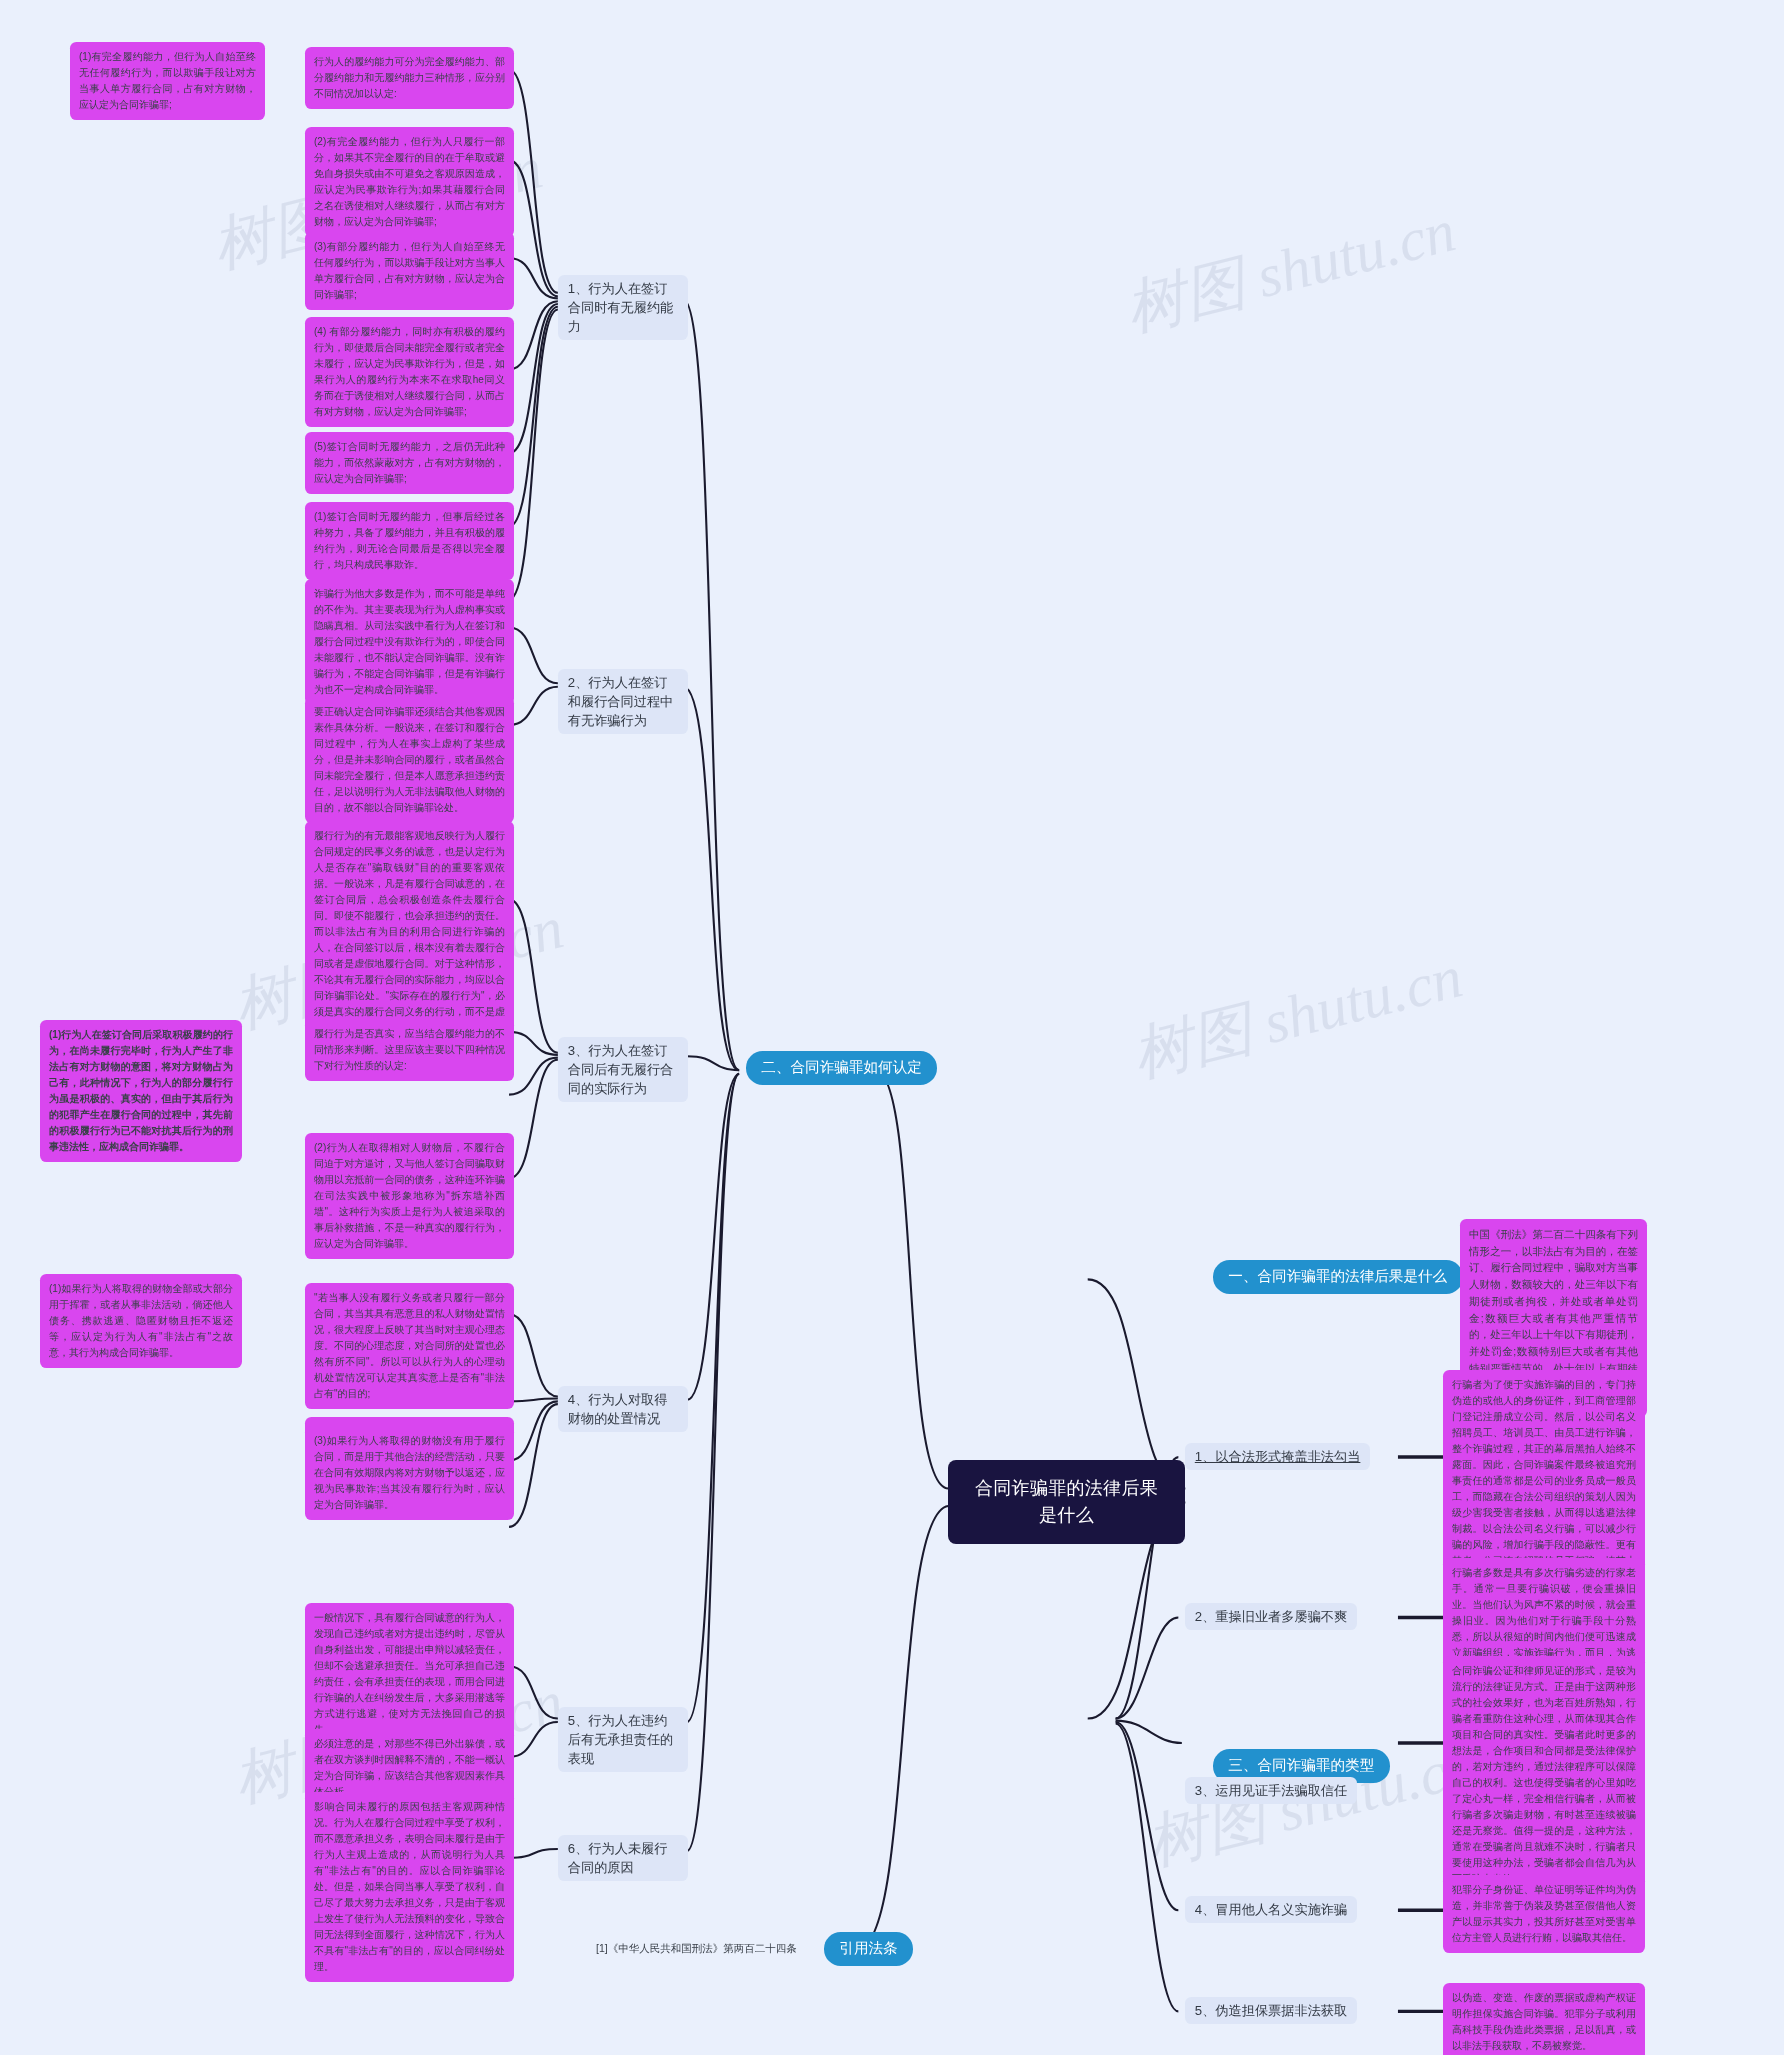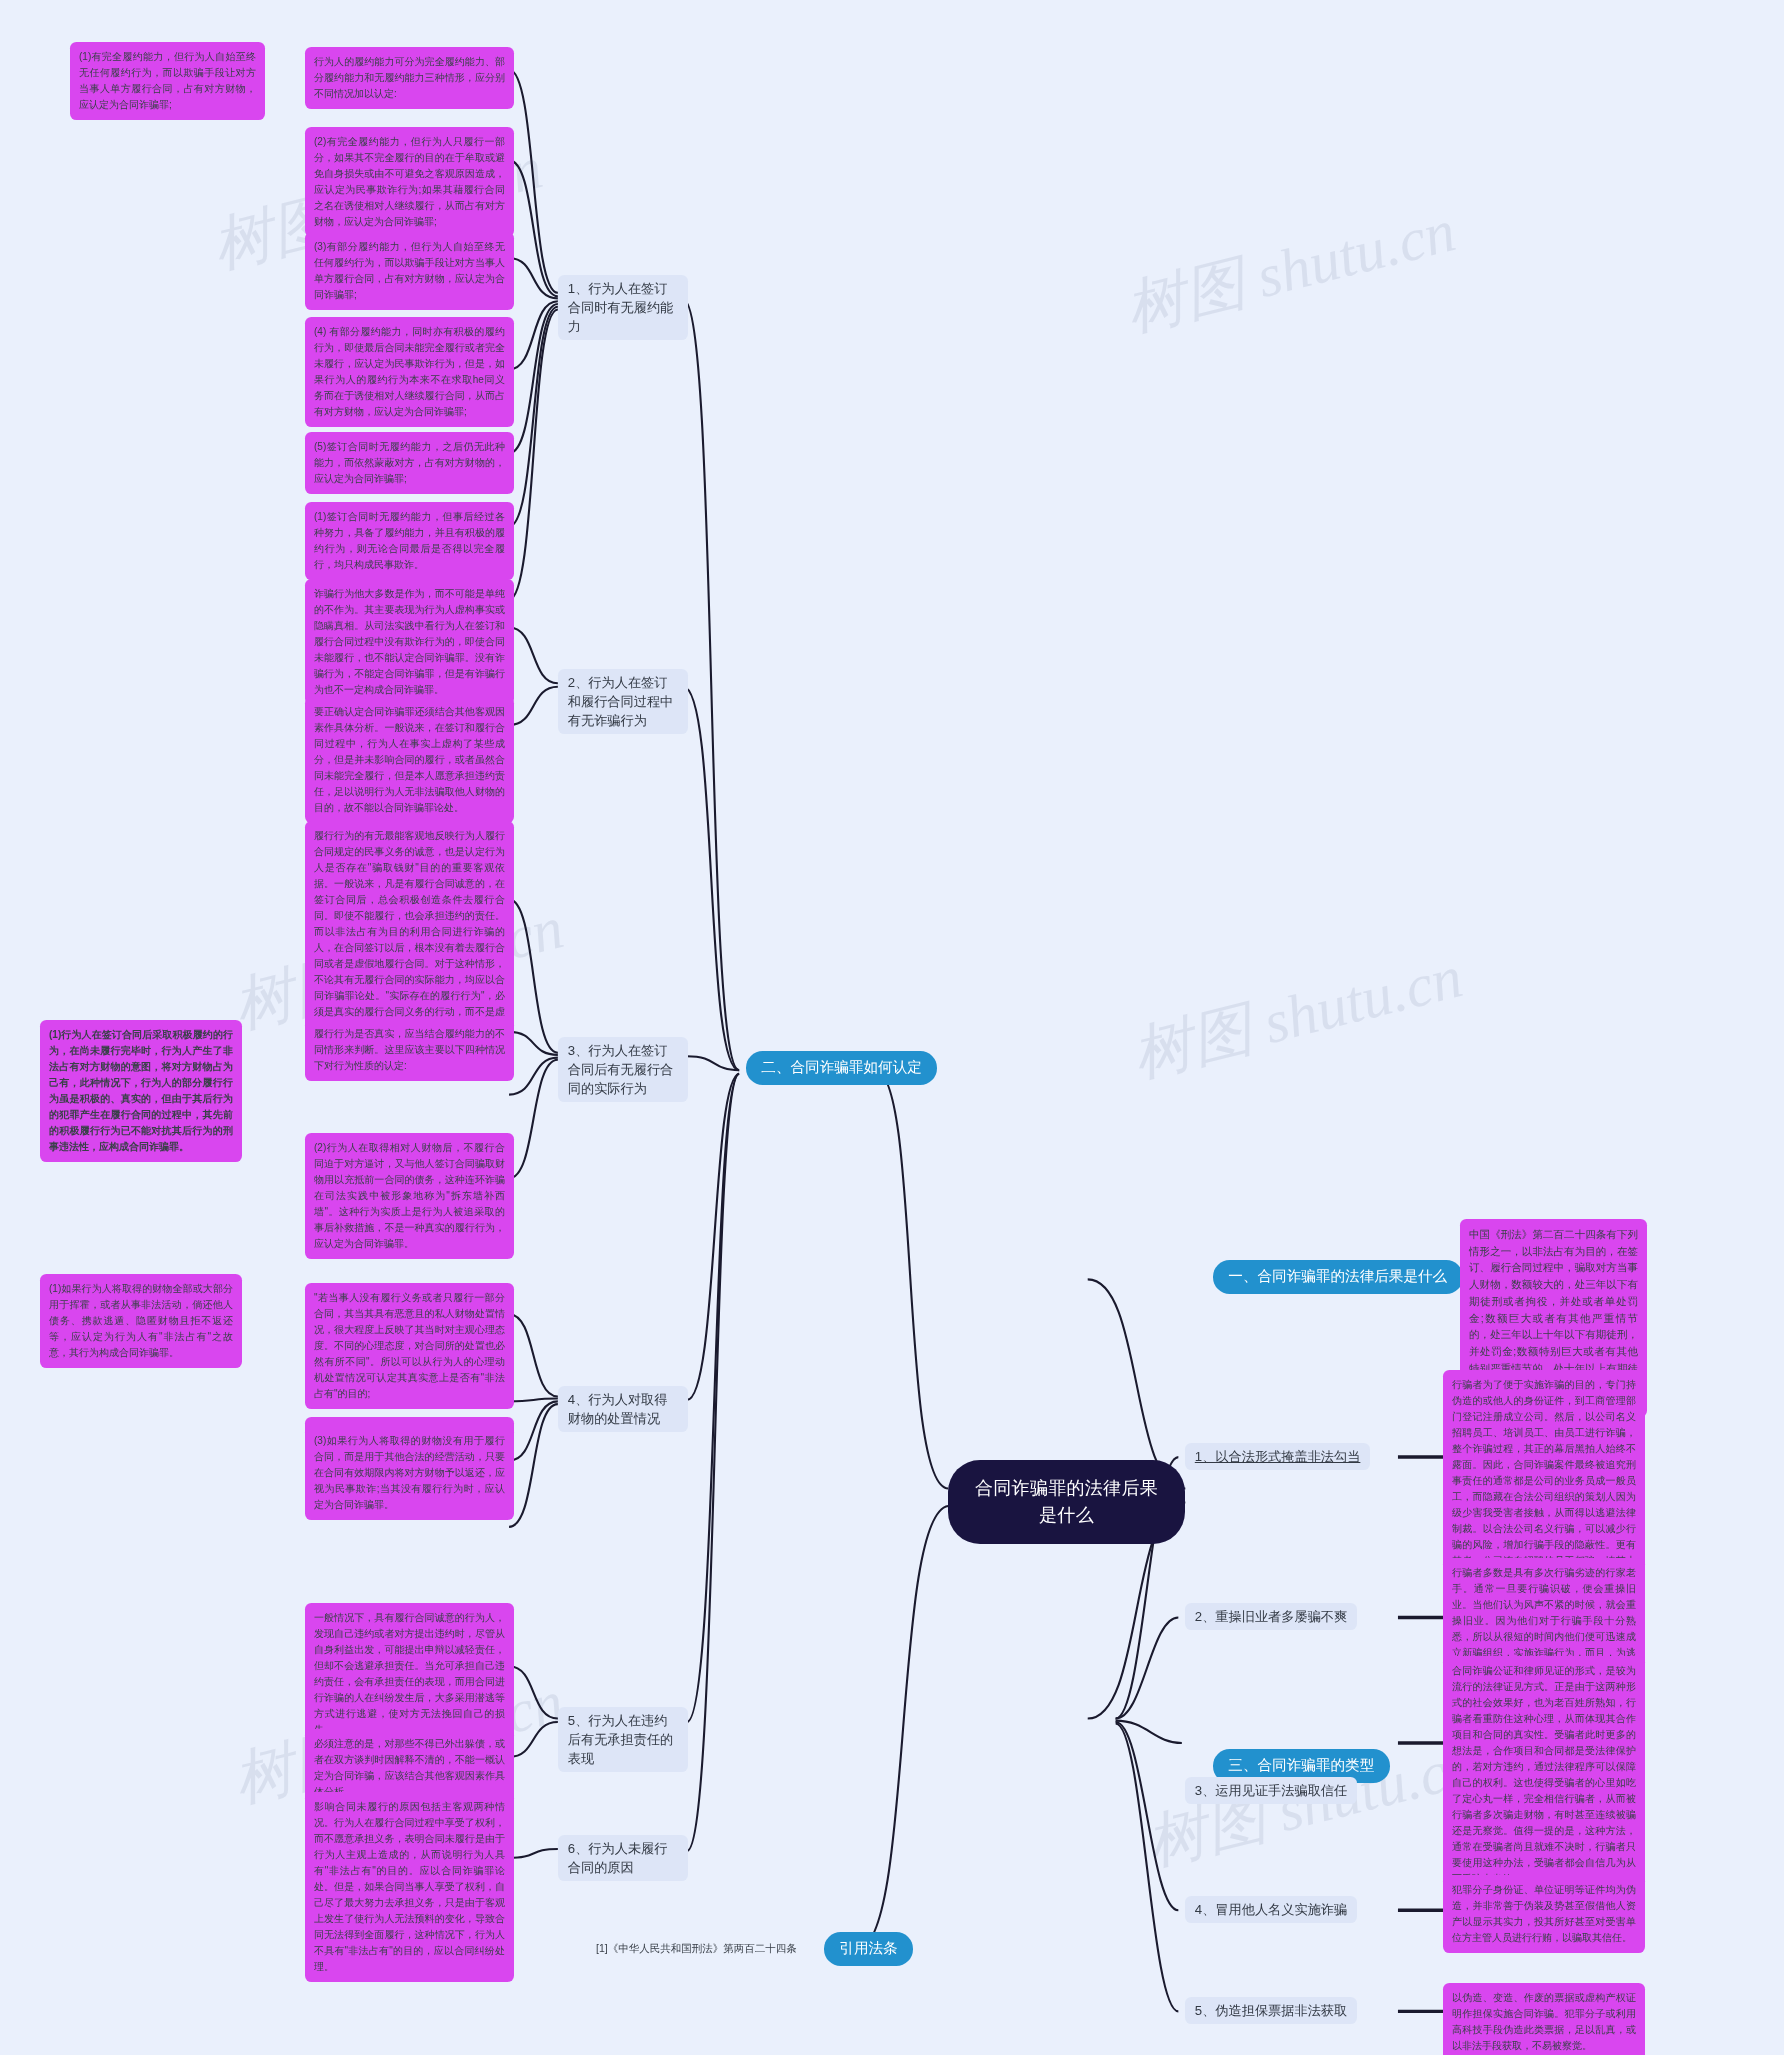--- a/index.html
+++ b/index.html
@@ -36,21 +36,21 @@
     pointer-events: none;
   }
   .node {
     position: absolute;
     box-sizing: border-box;
   }
   
   .root {
     background: #191440;
     color: #ffffff;
-    border-radius: 32px;
+    border-radius: 8px;
     text-align: center;
     font-size: 18px;
     line-height: 26.5px;
     padding: 15.3px 21px;
     font-weight: 400;
     letter-spacing: 0.3px;
   }
   
   .branch {
     background: #2291ce;

